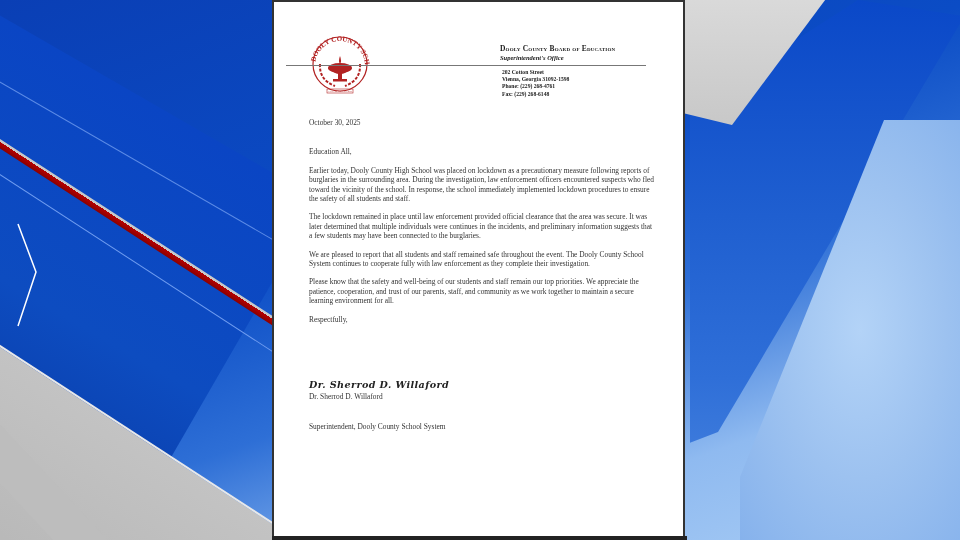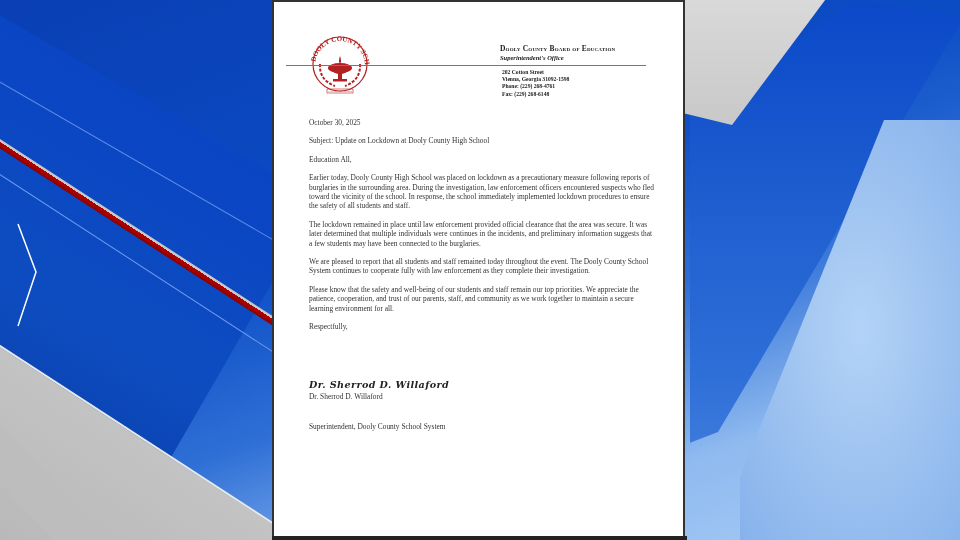--- a/index.html
+++ b/index.html
@@ -170,21 +170,21 @@
       left: 35px; top: 116px;
       width: 345px;
       font-size: 7.4px;
       line-height: 9.4px;
       color: #333333;
       font-family: "Liberation Serif", serif;
     }
     .body p {
       margin: 0 0 9px 0;
     }
-    .body .date { margin-bottom: 9px; }
+    .body .date { margin-bottom: 20px; }
     .signature-script {
       position: absolute;
       left: 35px; top: 377px;
       font-family: "DejaVu Serif", serif;
       font-style: italic;
       font-weight: bold;
       font-size: 9.6px;
       color: #222222;
       letter-spacing: 0.4px;
       white-space: nowrap;
@@ -250,25 +250,24 @@
       <div class="address">
         <div>202 Cotton Street</div>
         <div>Vienna, Georgia 31092-1598</div>
         <div>Phone: (229) 268-4761</div>
         <div>Fax: (229) 268-6148</div>
       </div>
     </div>
 
     <div class="body">
       <p class="date">October 30, 2025</p>
-      <p>Subject: Update on Lockdown at Dooly County High School</p>
       <p>Education All,</p>
       <p>Earlier today, Dooly County High School was placed on lockdown as a precautionary measure following reports of burglaries in the surrounding area. During the investigation, law enforcement officers encountered suspects who fled toward the vicinity of the school. In response, the school immediately implemented lockdown procedures to ensure the safety of all students and staff.</p>
       <p>The lockdown remained in place until law enforcement provided official clearance that the area was secure. It was later determined that multiple individuals were continues in the incidents, and preliminary information suggests that a few students may have been connected to the burglaries.</p>
-      <p>We are pleased to report that all students and staff remained today throughout the event. The Dooly County School System continues to cooperate fully with law enforcement as they complete their investigation.</p>
+      <p>We are pleased to report that all students and staff remained safe throughout the event. The Dooly County School System continues to cooperate fully with law enforcement as they complete their investigation.</p>
       <p>Please know that the safety and well-being of our students and staff remain our top priorities. We appreciate the patience, cooperation, and trust of our parents, staff, and community as we work together to maintain a secure learning environment for all.</p>
       <p>Respectfully,</p>
     </div>
 
     <div class="signature-script">Dr. Sherrod D. Willaford</div>
     <div class="sig-name">Dr. Sherrod D. Willaford</div>
     <div class="sig-title">Superintendent, Dooly County School System</div>
   </div>
   <div class="letter-bottom-bar"></div>
 </div>

